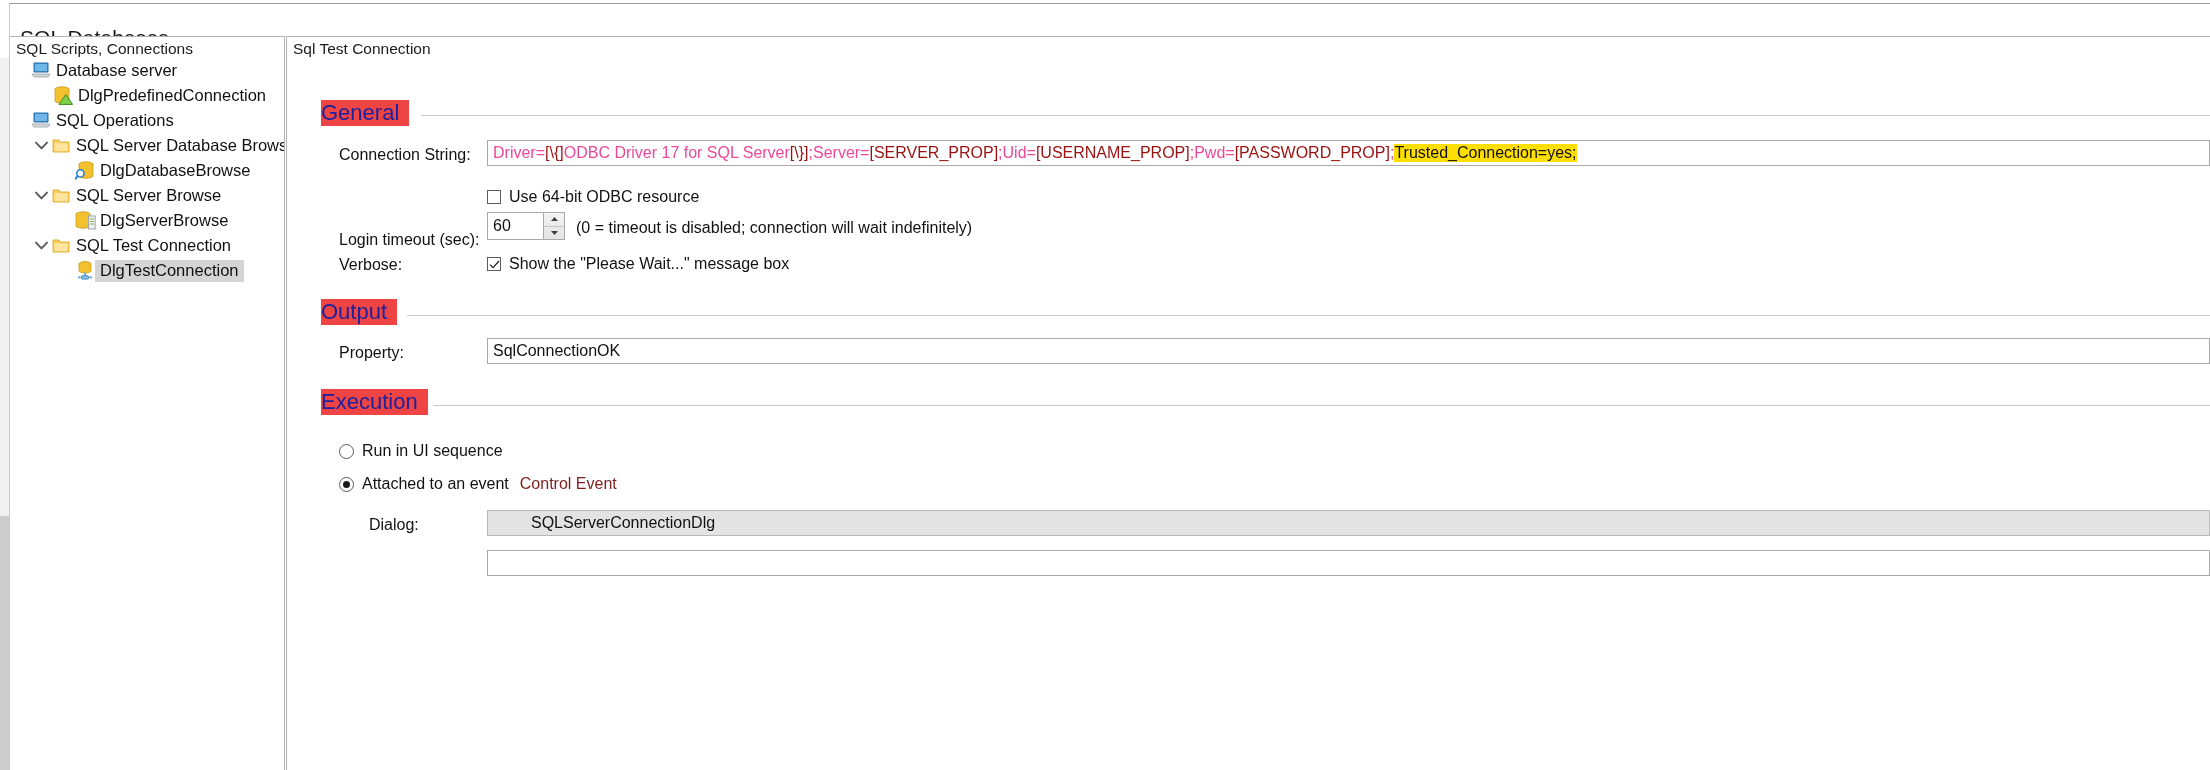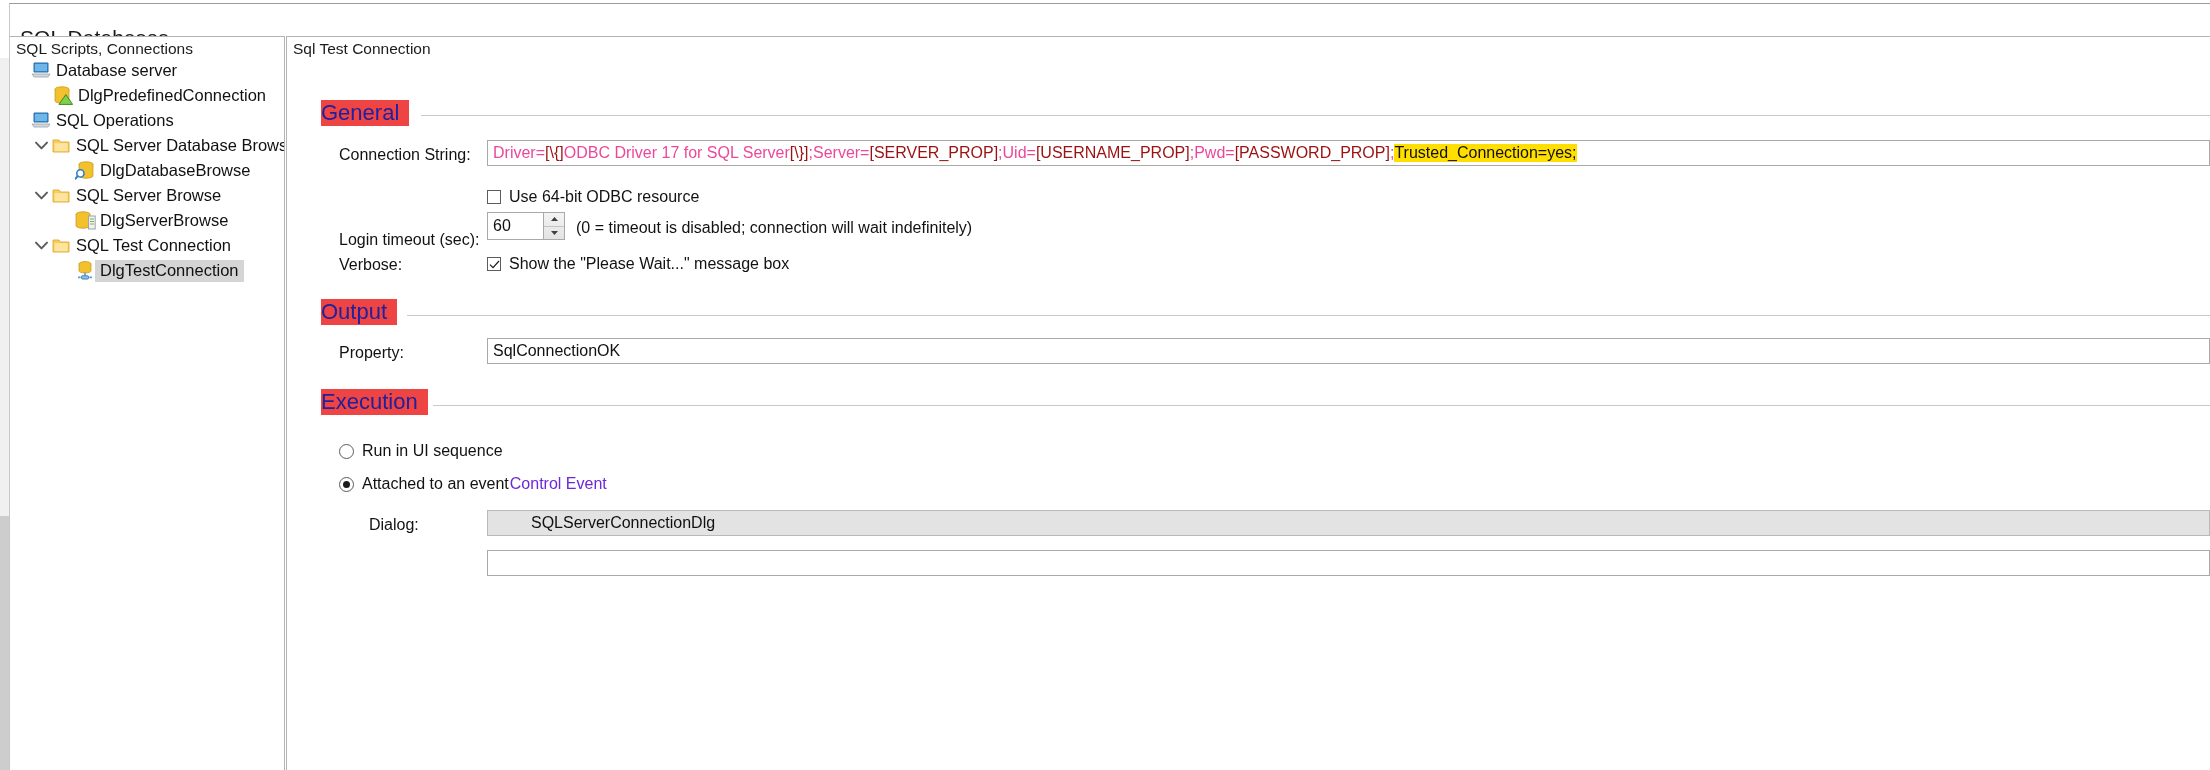--- a/index.html
+++ b/index.html
@@ -140,21 +140,21 @@
     display:inline-flex; align-items:center; justify-content:center;
     margin-right:8px; flex:0 0 14px;
   }
   .chk svg { display:block; }
   .radio {
     width:15px; height:15px; border:1px solid #5c5c5c; border-radius:50%;
     background:#fff; margin-right:8px; flex:0 0 15px;
     display:inline-flex; align-items:center; justify-content:center;
   }
   .radio .dot { width:7px; height:7px; border-radius:50%; background:#1b1b1b; }
-  .link { color:#6d28d9; font-size:16px; margin-left:1px; }
+  .link { color:#7f1d1d; font-size:16px; margin-left:11px; }
 </style>
 </head>
 <body>
 
 <div class="app">
 
   <div class="topline-a"></div>
 
   <div class="titlebar">
     <span class="txt">SQL Databases</span>

